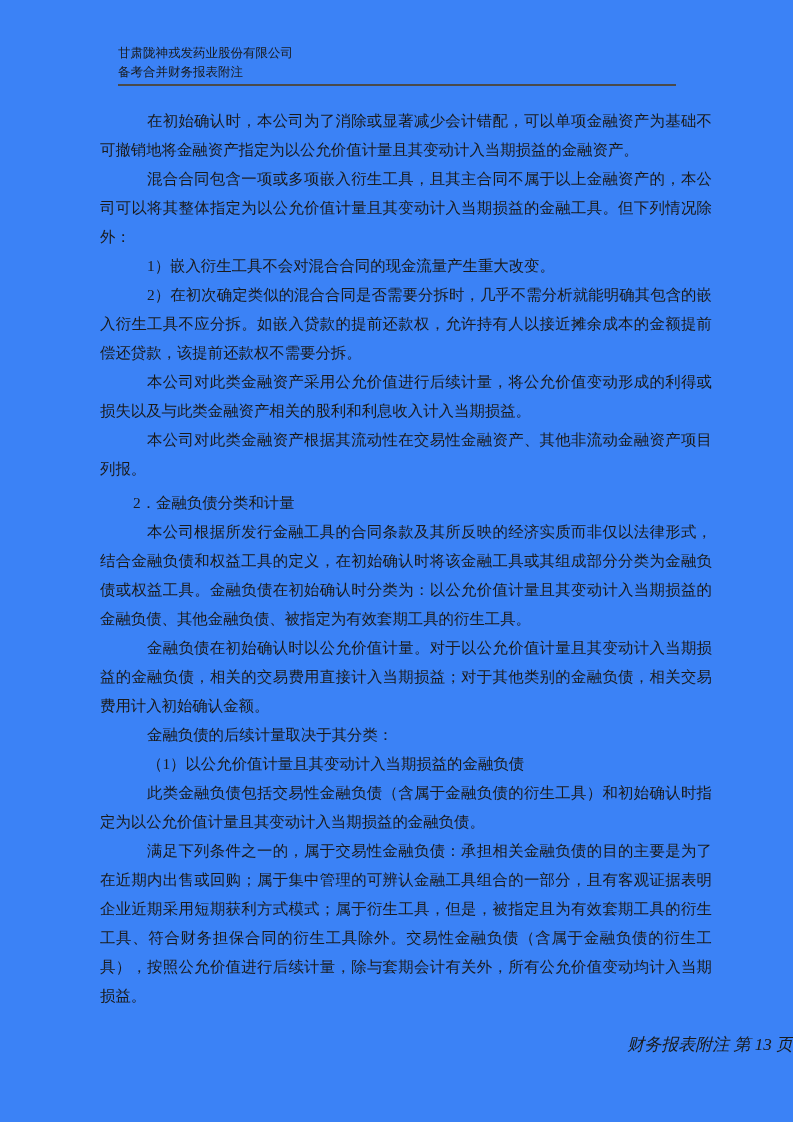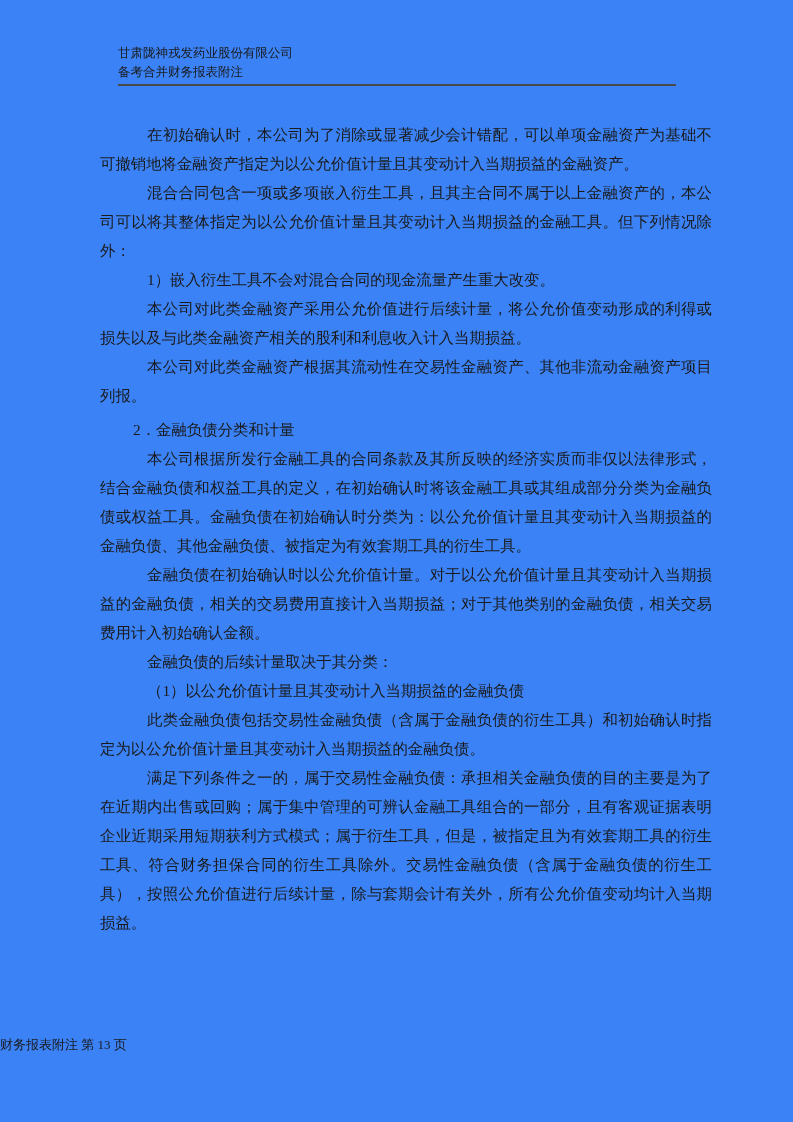--- a/index.html
+++ b/index.html
@@ -20,21 +20,21 @@
     width: 558px;
     font-size: 12.5px;
     line-height: 18.5px;
     padding-bottom: 3px;
     border-bottom: 2px solid #4a4a4a;
     white-space: nowrap;
   }
   .doc-body {
     position: absolute;
     left: 100px;
-    top: 120px;
+    top: 106px;
     width: 612px;
     font-size: 15.4px;
     line-height: 29px;
     text-align: justify;
     text-justify: inter-ideograph;
   }
   .para {
     margin: 0;
     text-indent: 47px;
   }
@@ -43,39 +43,41 @@
     text-indent: 0;
     font-weight: normal;
     font-size: 15.4px;
     line-height: 29px;
   }
   .doc-footer {
     position: absolute;
     top: 1036px;
     left: 0;
     width: 100%;
-    text-align: left;
-    font-size: 13px;
+    text-align: right;
+    font-size: 17px;
     line-height: 18px;
+    font-style: italic;
   }
 </style>
 </head>
 <body>
 
 <div class="page">
 
   <header class="doc-header">
     <div>甘肃陇神戎发药业股份有限公司</div>
     <div>备考合并财务报表附注</div>
   </header>
 
   <main class="doc-body">
     <p class="para">在初始确认时，本公司为了消除或显著减少会计错配，可以单项金融资产为基础不可撤销地将金融资产指定为以公允价值计量且其变动计入当期损益的金融资产。</p>
     <p class="para">混合合同包含一项或多项嵌入衍生工具，且其主合同不属于以上金融资产的，本公司可以将其整体指定为以公允价值计量且其变动计入当期损益的金融工具。但下列情况除外：</p>
     <p class="para">1）嵌入衍生工具不会对混合合同的现金流量产生重大改变。</p>
+    <p class="para">2）在初次确定类似的混合合同是否需要分拆时，几乎不需分析就能明确其包含的嵌入衍生工具不应分拆。如嵌入贷款的提前还款权，允许持有人以接近摊余成本的金额提前偿还贷款，该提前还款权不需要分拆。</p>
     <p class="para">本公司对此类金融资产采用公允价值进行后续计量，将公允价值变动形成的利得或损失以及与此类金融资产相关的股利和利息收入计入当期损益。</p>
     <p class="para">本公司对此类金融资产根据其流动性在交易性金融资产、其他非流动金融资产项目列报。</p>
     <h3 class="section-heading">2．金融负债分类和计量</h3>
     <p class="para">本公司根据所发行金融工具的合同条款及其所反映的经济实质而非仅以法律形式，结合金融负债和权益工具的定义，在初始确认时将该金融工具或其组成部分分类为金融负债或权益工具。金融负债在初始确认时分类为：以公允价值计量且其变动计入当期损益的金融负债、其他金融负债、被指定为有效套期工具的衍生工具。</p>
     <p class="para">金融负债在初始确认时以公允价值计量。对于以公允价值计量且其变动计入当期损益的金融负债，相关的交易费用直接计入当期损益；对于其他类别的金融负债，相关交易费用计入初始确认金额。</p>
     <p class="para">金融负债的后续计量取决于其分类：</p>
     <p class="para">（1）以公允价值计量且其变动计入当期损益的金融负债</p>
     <p class="para">此类金融负债包括交易性金融负债（含属于金融负债的衍生工具）和初始确认时指定为以公允价值计量且其变动计入当期损益的金融负债。</p>
     <p class="para">满足下列条件之一的，属于交易性金融负债：承担相关金融负债的目的主要是为了在近期内出售或回购；属于集中管理的可辨认金融工具组合的一部分，且有客观证据表明企业近期采用短期获利方式模式；属于衍生工具，但是，被指定且为有效套期工具的衍生工具、符合财务担保合同的衍生工具除外。交易性金融负债（含属于金融负债的衍生工具），按照公允价值进行后续计量，除与套期会计有关外，所有公允价值变动均计入当期损益。</p>
   </main>

